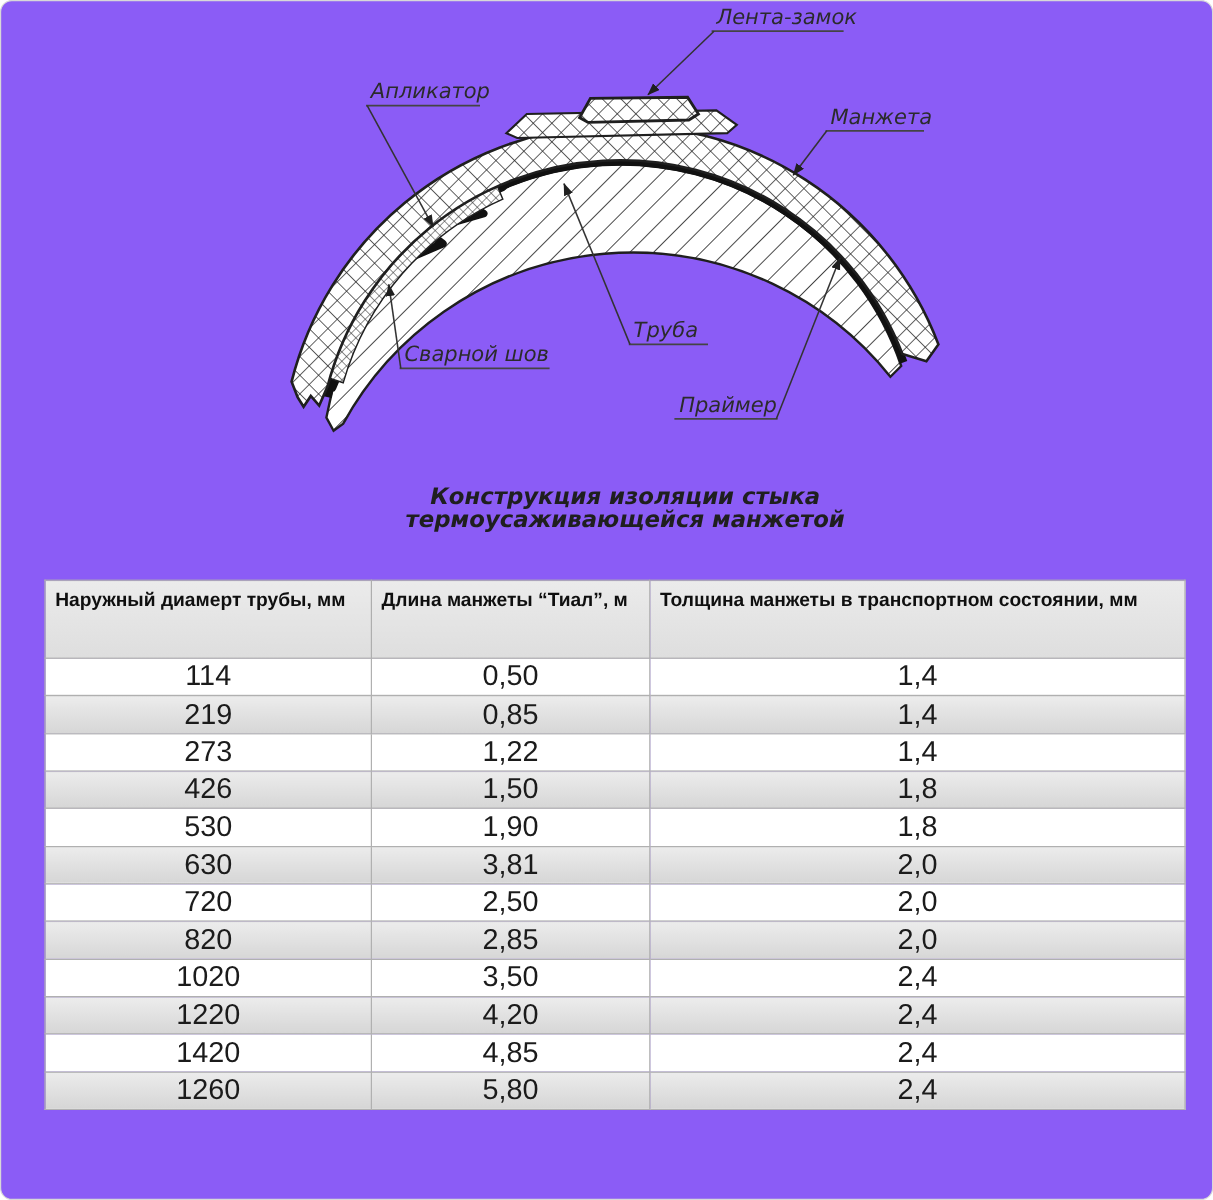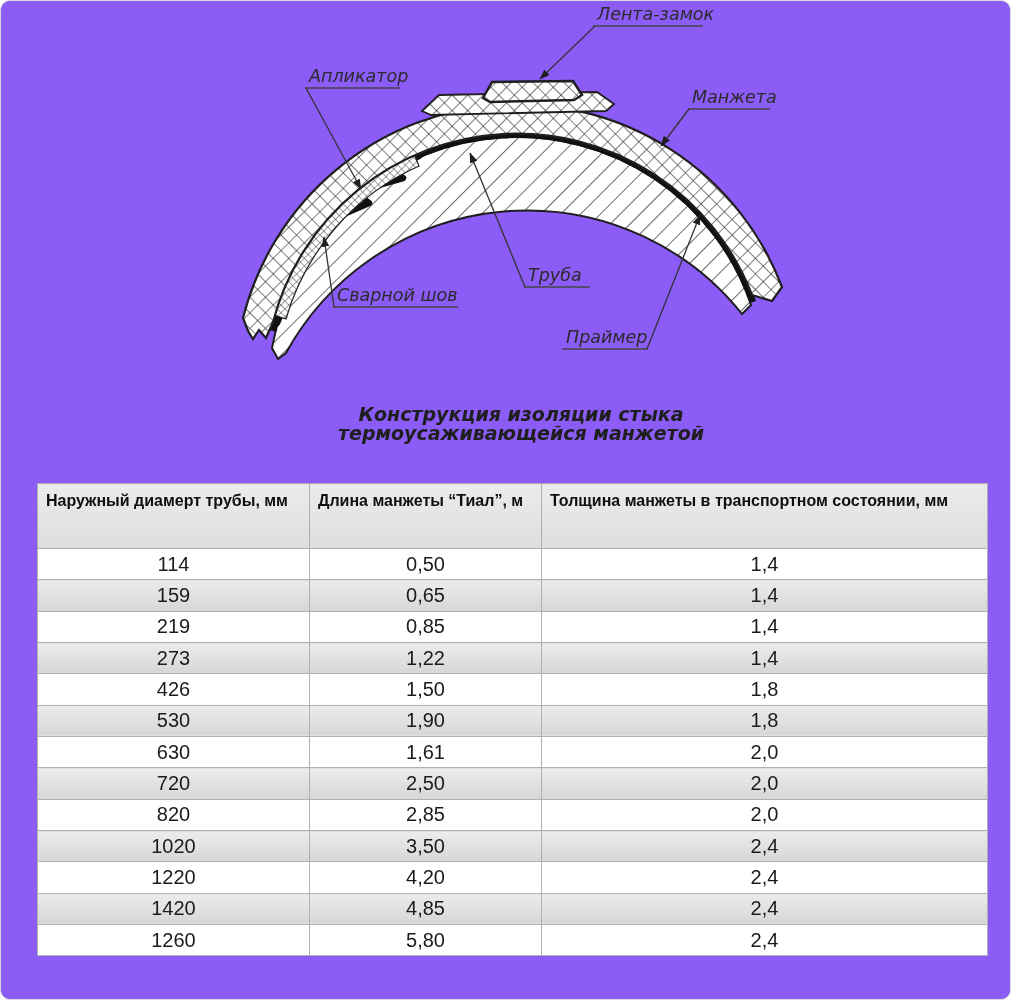--- a/index.html
+++ b/index.html
@@ -40,21 +40,21 @@
   table.spec th{
     background:linear-gradient(180deg,#ebebeb 0%,#dedede 100%);
     border:1px solid #aeaeae;
     font-size:16px;font-weight:bold;color:#0f0f0f;
     text-align:left;vertical-align:top;
     padding:3px 8px 5px 8px;line-height:27px;
     height:56px;
   }
   table.spec td{
     border:1px solid #b0b0b0;
-    font-size:20px;color:#1b1b1b;
+    font-size:24px;color:#1b1b1b;
     text-align:center;vertical-align:middle;
     height:30.35px;padding:0;
   }
   table.spec tbody tr:nth-child(odd) td{background:#ffffff;}
   table.spec tbody tr:nth-child(even) td{background:linear-gradient(180deg,#ececec 0%,#d6d6d6 100%);}
 </style>
 </head>
 <body>
 
 <div class="page">
@@ -149,25 +149,20 @@
           <th>Толщина манжеты в транспортном состоянии, мм</th>
         </tr>
     </thead>
     <tbody>
         <tr>
           <td>114</td>
           <td>0,50</td>
           <td>1,4</td>
         </tr>
         <tr>
-          <td>159</td>
-          <td>0,65</td>
-          <td>1,4</td>
-        </tr>
-        <tr>
           <td>219</td>
           <td>0,85</td>
           <td>1,4</td>
         </tr>
         <tr>
           <td>273</td>
           <td>1,22</td>
           <td>1,4</td>
         </tr>
         <tr>
@@ -175,21 +170,21 @@
           <td>1,50</td>
           <td>1,8</td>
         </tr>
         <tr>
           <td>530</td>
           <td>1,90</td>
           <td>1,8</td>
         </tr>
         <tr>
           <td>630</td>
-          <td>1,61</td>
+          <td>3,81</td>
           <td>2,0</td>
         </tr>
         <tr>
           <td>720</td>
           <td>2,50</td>
           <td>2,0</td>
         </tr>
         <tr>
           <td>820</td>
           <td>2,85</td>

